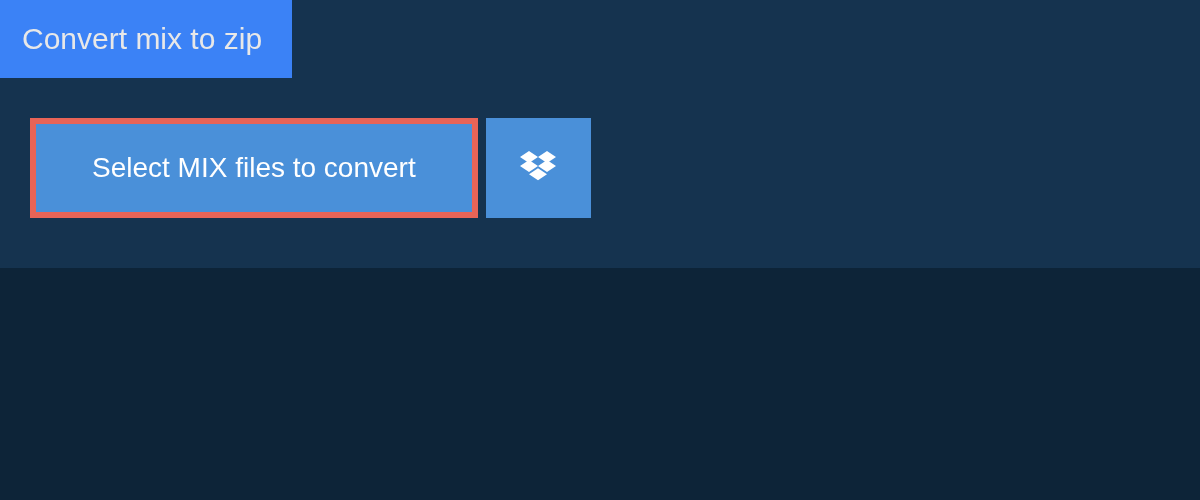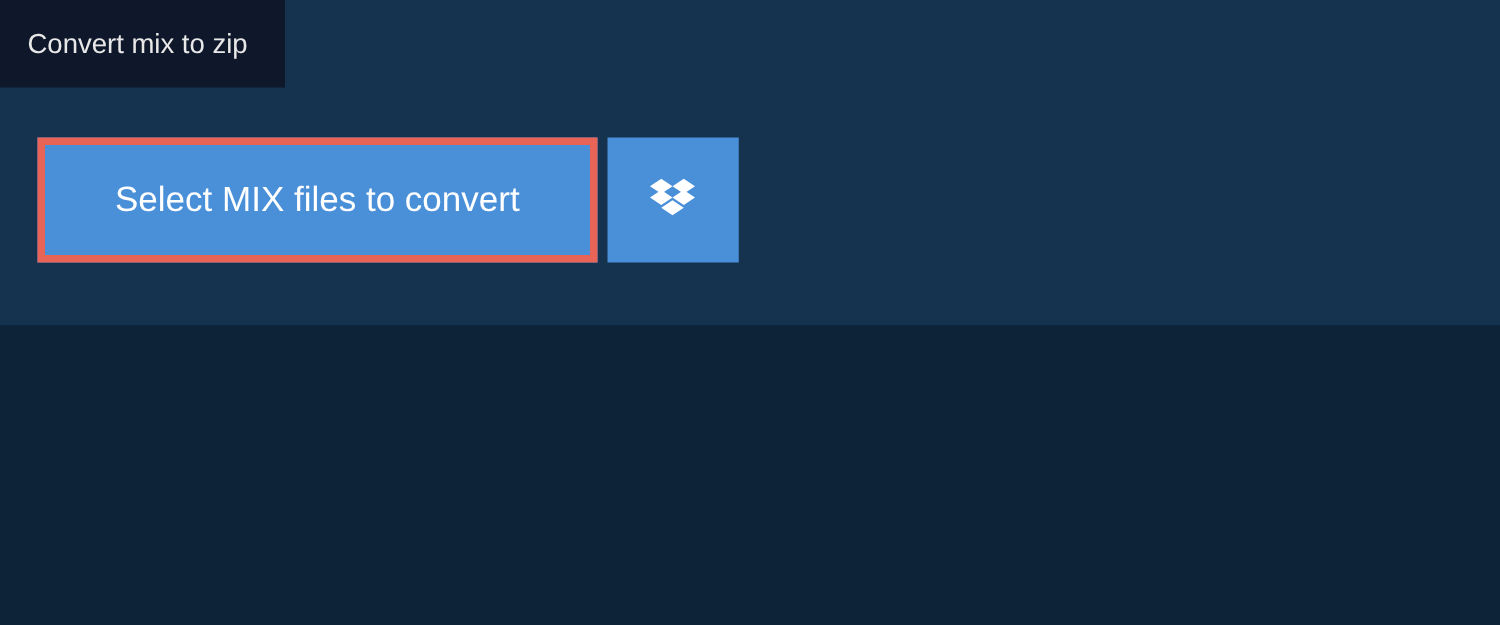--- a/index.html
+++ b/index.html
@@ -12,25 +12,25 @@
       height: 500px;
       background: #0d2438;
       font-family: -apple-system, BlinkMacSystemFont, 'Segoe UI', Roboa, sans-serif;
       overflow: hidden;
     }
     .top-panel {
       background: #15334f;
       padding-bottom: 50px;
     }
     .tab-header {
-      background: #0f172a;
+      background: #3b82f6;
       display: inline-block;
       padding: 22px 30px 22px 22px;
       color: #e8e8e8;
-      font-size: 22px;
+      font-size: 30px;
       font-weight: 300;
     }
     .button-row {
       display: flex;
       gap: 8px;
       margin: 40px 0 0 30px;
       align-items: stretch;
     }
     .select-files-button {
       background: #4a90d9;

